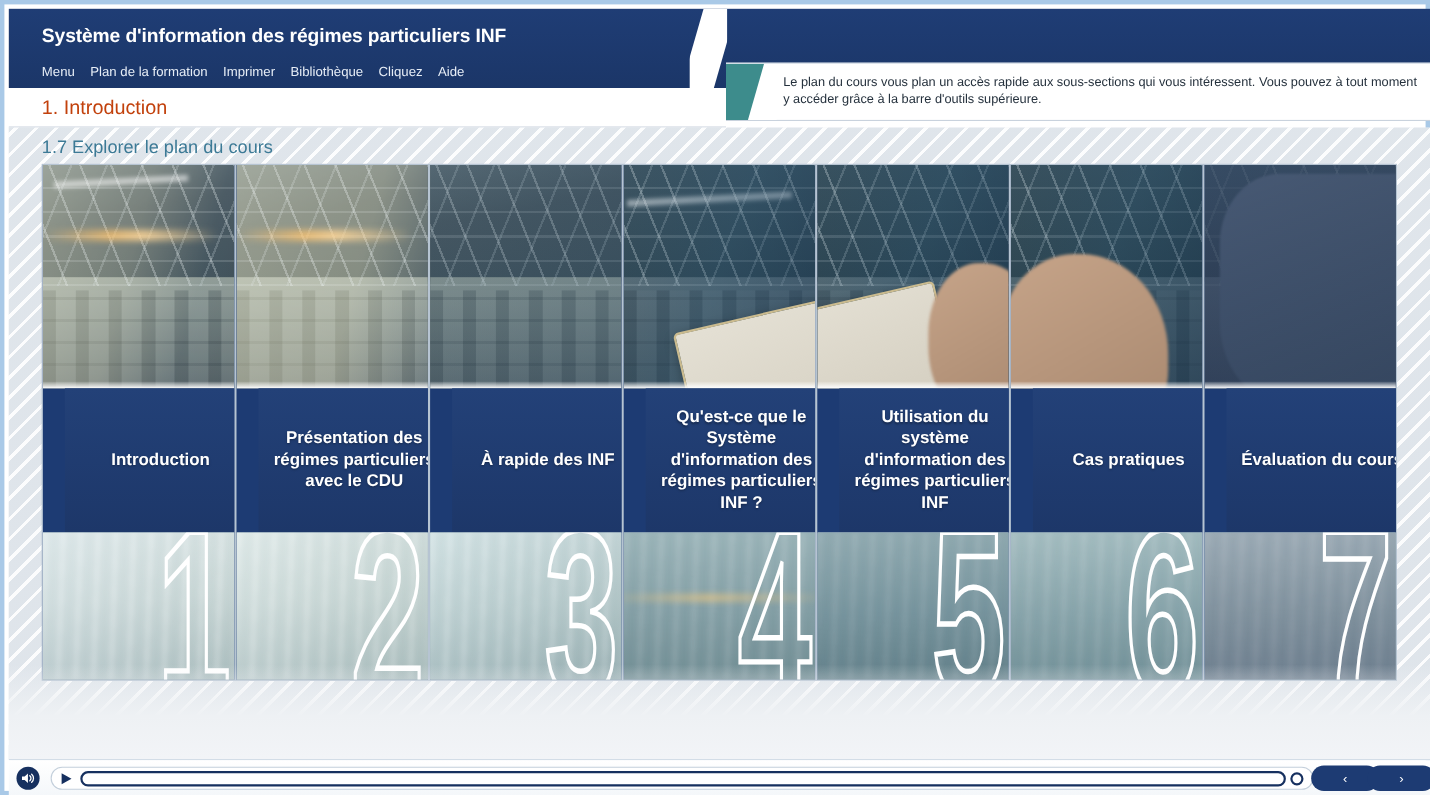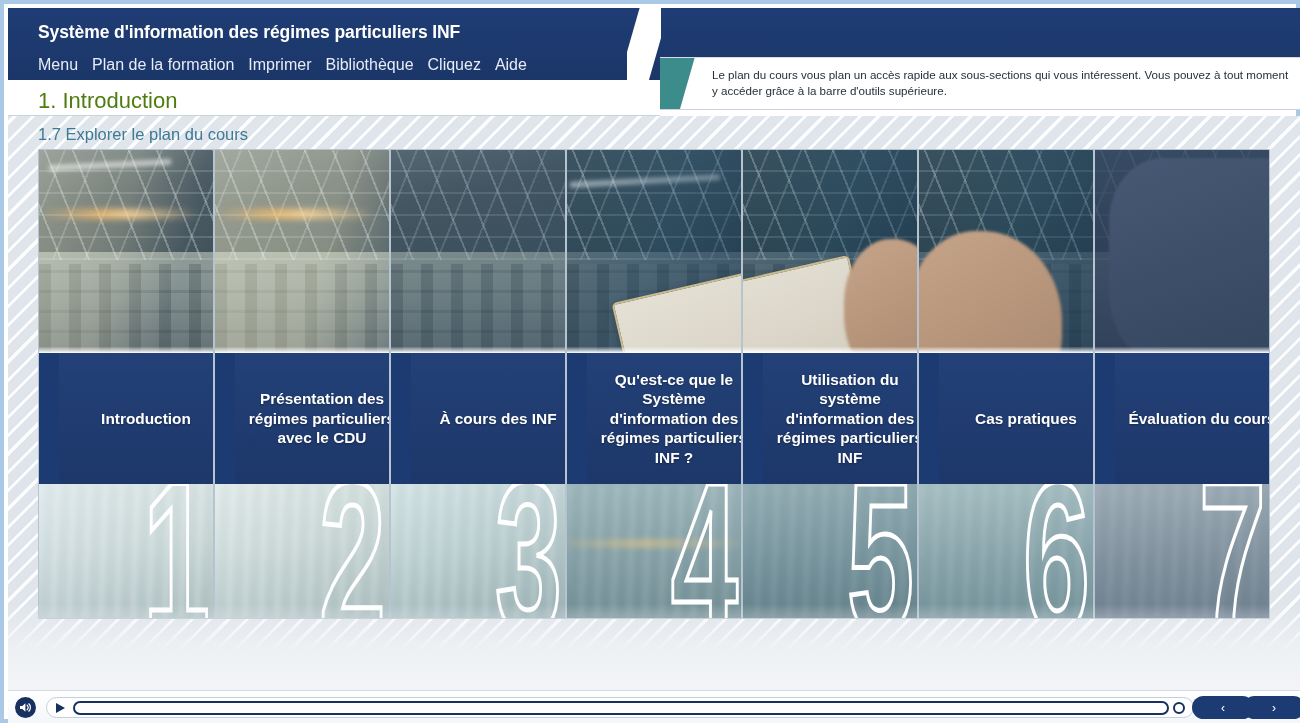--- a/index.html
+++ b/index.html
@@ -43,21 +43,21 @@
   }
   #menu-bar {
     position: absolute;
     left: 30px; top: 49px;
     display: flex;
     align-items: center;
     gap: 14px;
   }
   .menu-item {
     color: #e6edf6;
-    font-size: 16px;
+    font-size: 12px;
     line-height: 16px;
     white-space: nowrap;
     cursor: pointer;
   }
 
   
   #tooltip-panel {
     position: absolute;
     left: 656px; top: 53px;
     width: 640px;
@@ -122,22 +122,22 @@
     position: absolute;
     left: 4px; top: 76px;
     width: 652px;
     height: 36px;
     background: #ffffff;
     border-bottom: 1px solid #c9d2dd;
   }
   #section-title {
     position: absolute;
     left: 30px; top: 8px;
-    color: #4d7c0f;
-    font-size: 22px;
+    color: #c2410c;
+    font-size: 18px;
     white-space: nowrap;
   }
 
   
   #stage {
     position: absolute;
     left: 4px; top: 112px;
     width: 1292px;
     height: 574px;
     background:
@@ -494,21 +494,21 @@
       <div class="card">
         <div class="card-photo">
           <div class="ph-sky"></div>
             <div class="ph-floor"></div>
             <div class="truss"></div>
           <div class="rack"></div>
           <div class="cool" style="background:linear-gradient(110deg,rgba(60,90,110,0.18) 0%,rgba(40,76,104,0.30) 100%);"></div>
         </div>
         <div class="card-photo-edge"></div>
         <div class="card-label-band">
-          <div class="card-label">À cours des INF</div>
+          <div class="card-label">À rapide des INF</div>
         </div>
         <div class="card-num-band">
           <div class="nb-bg" style="background:linear-gradient(178deg,#d5e3e3 0%,#b9cbcb 50%,#93a9ac 100%);"></div>
           <div class="nb-streak"></div>
           <div class="nb-tint" style="background:linear-gradient(120deg,rgba(210,228,232,0.40),rgba(150,175,180,0.32));"></div>
           <div class="card-number">3</div>
         </div>
       </div>
 
       <div class="card">

